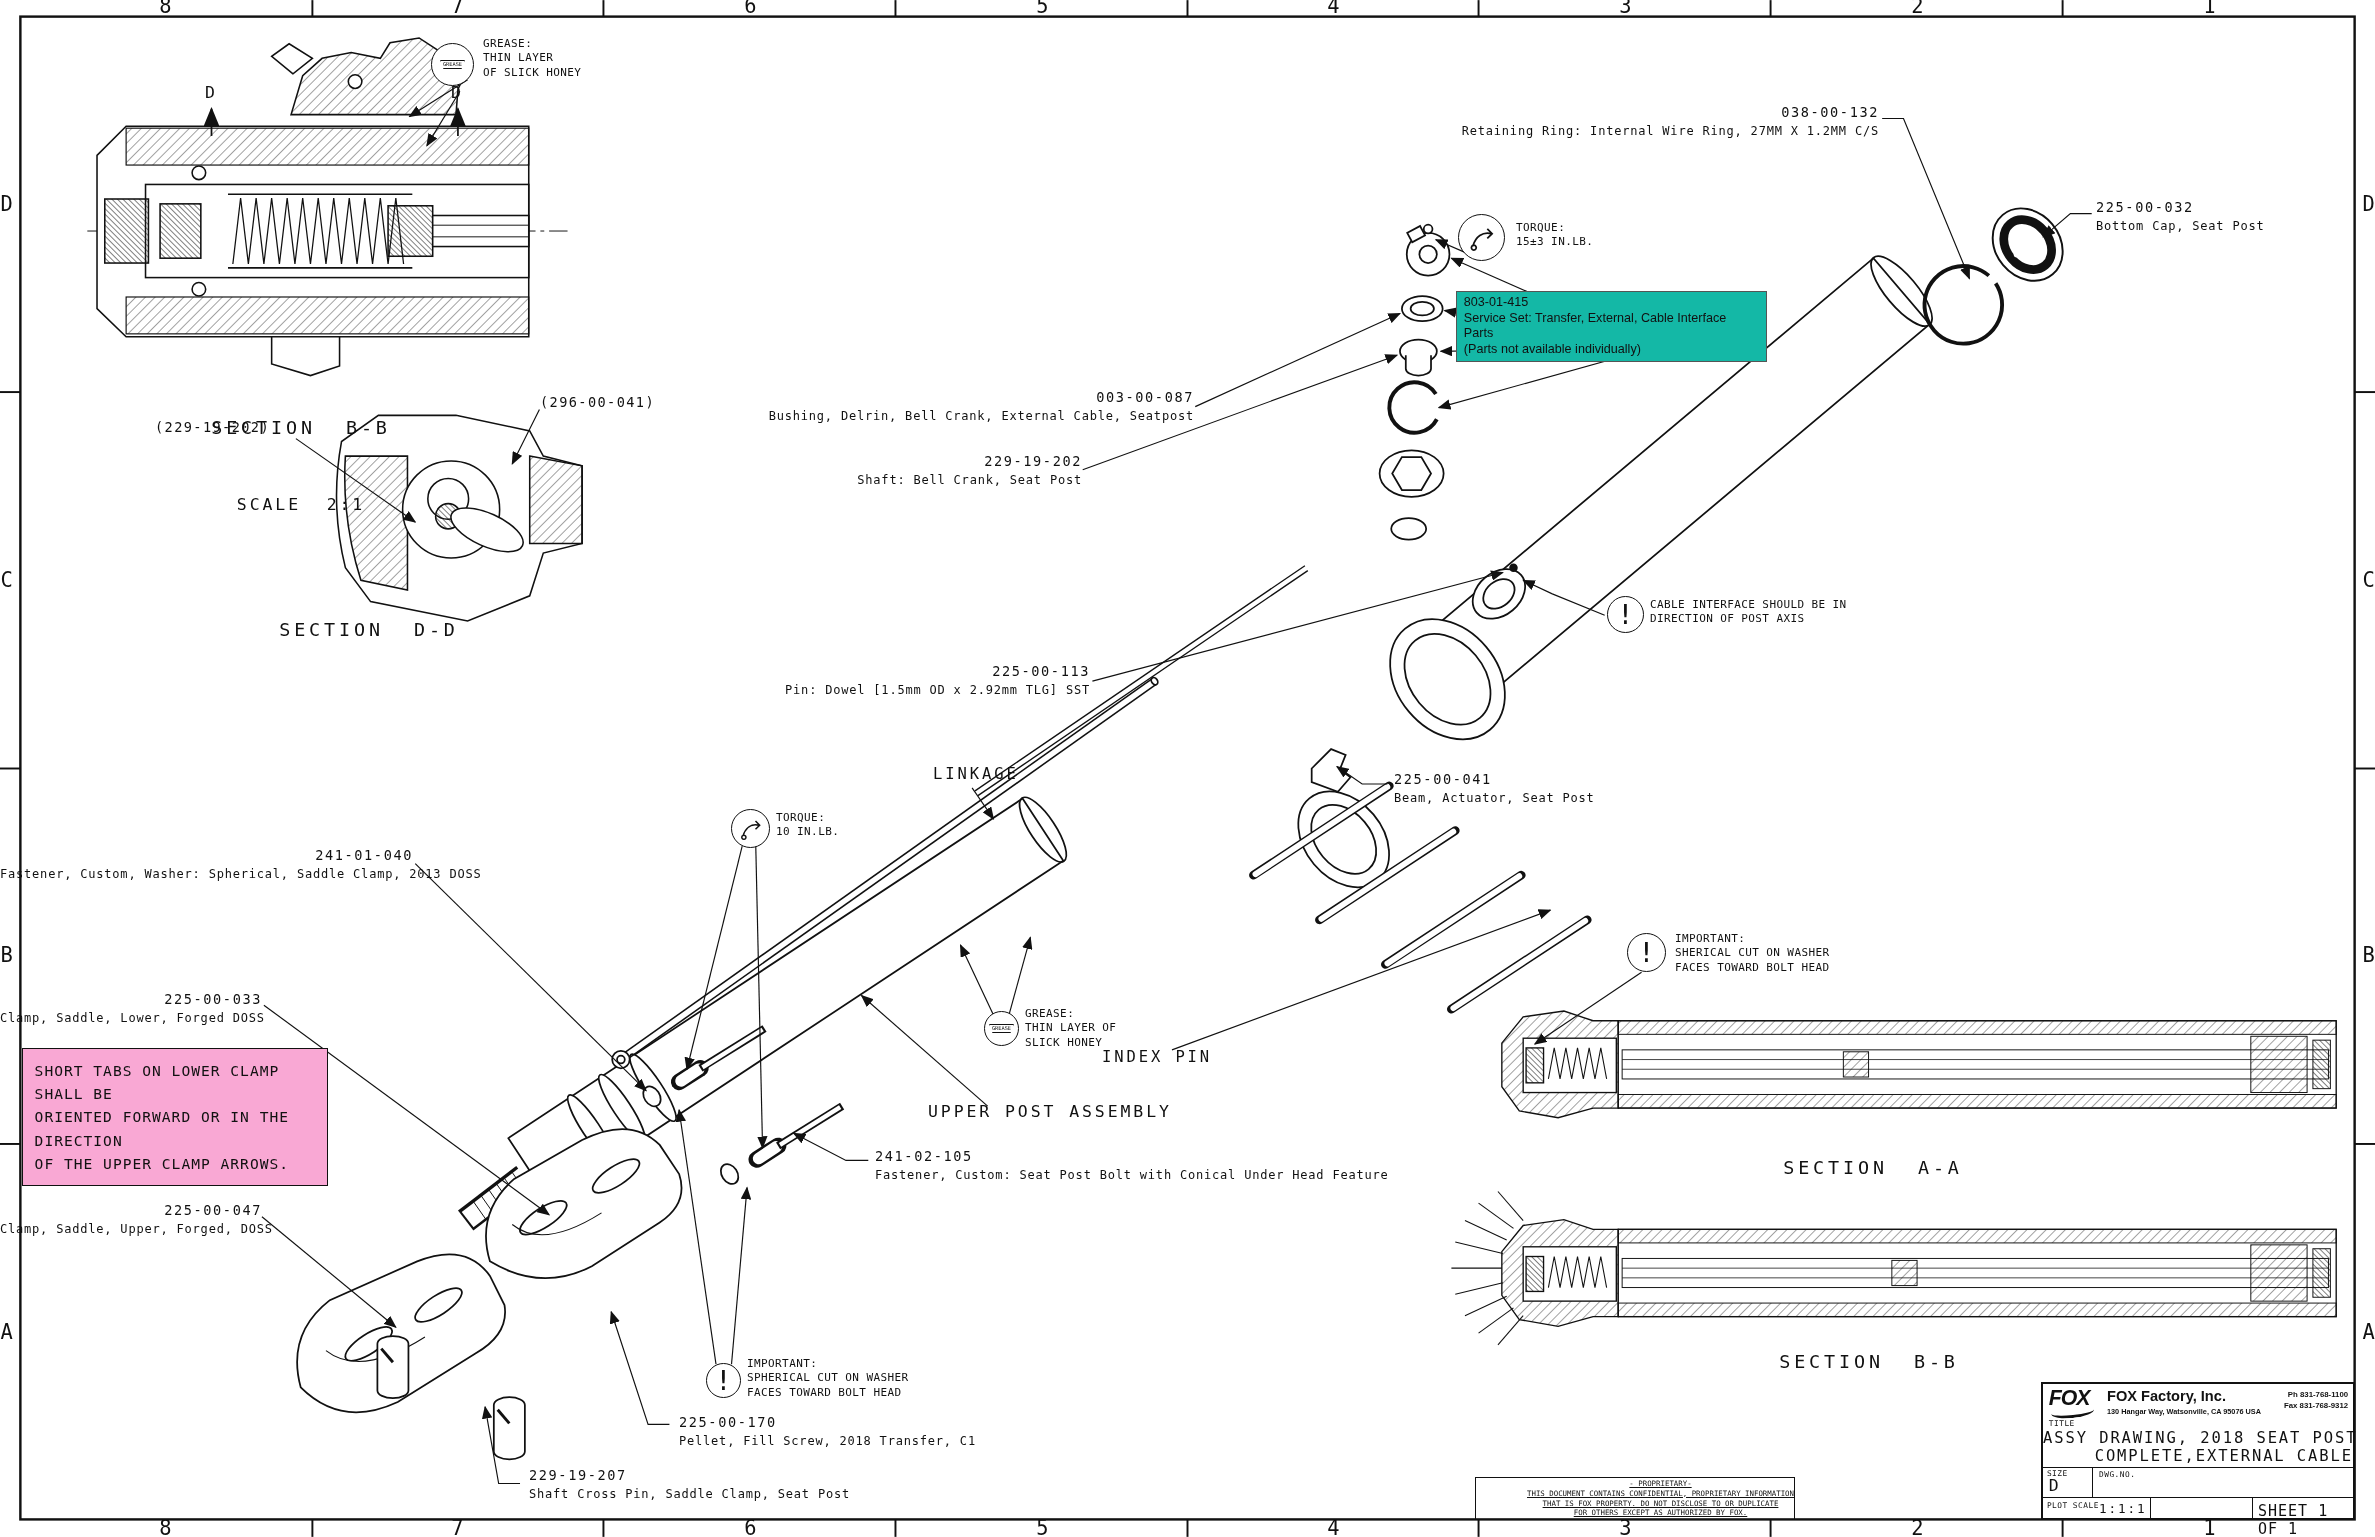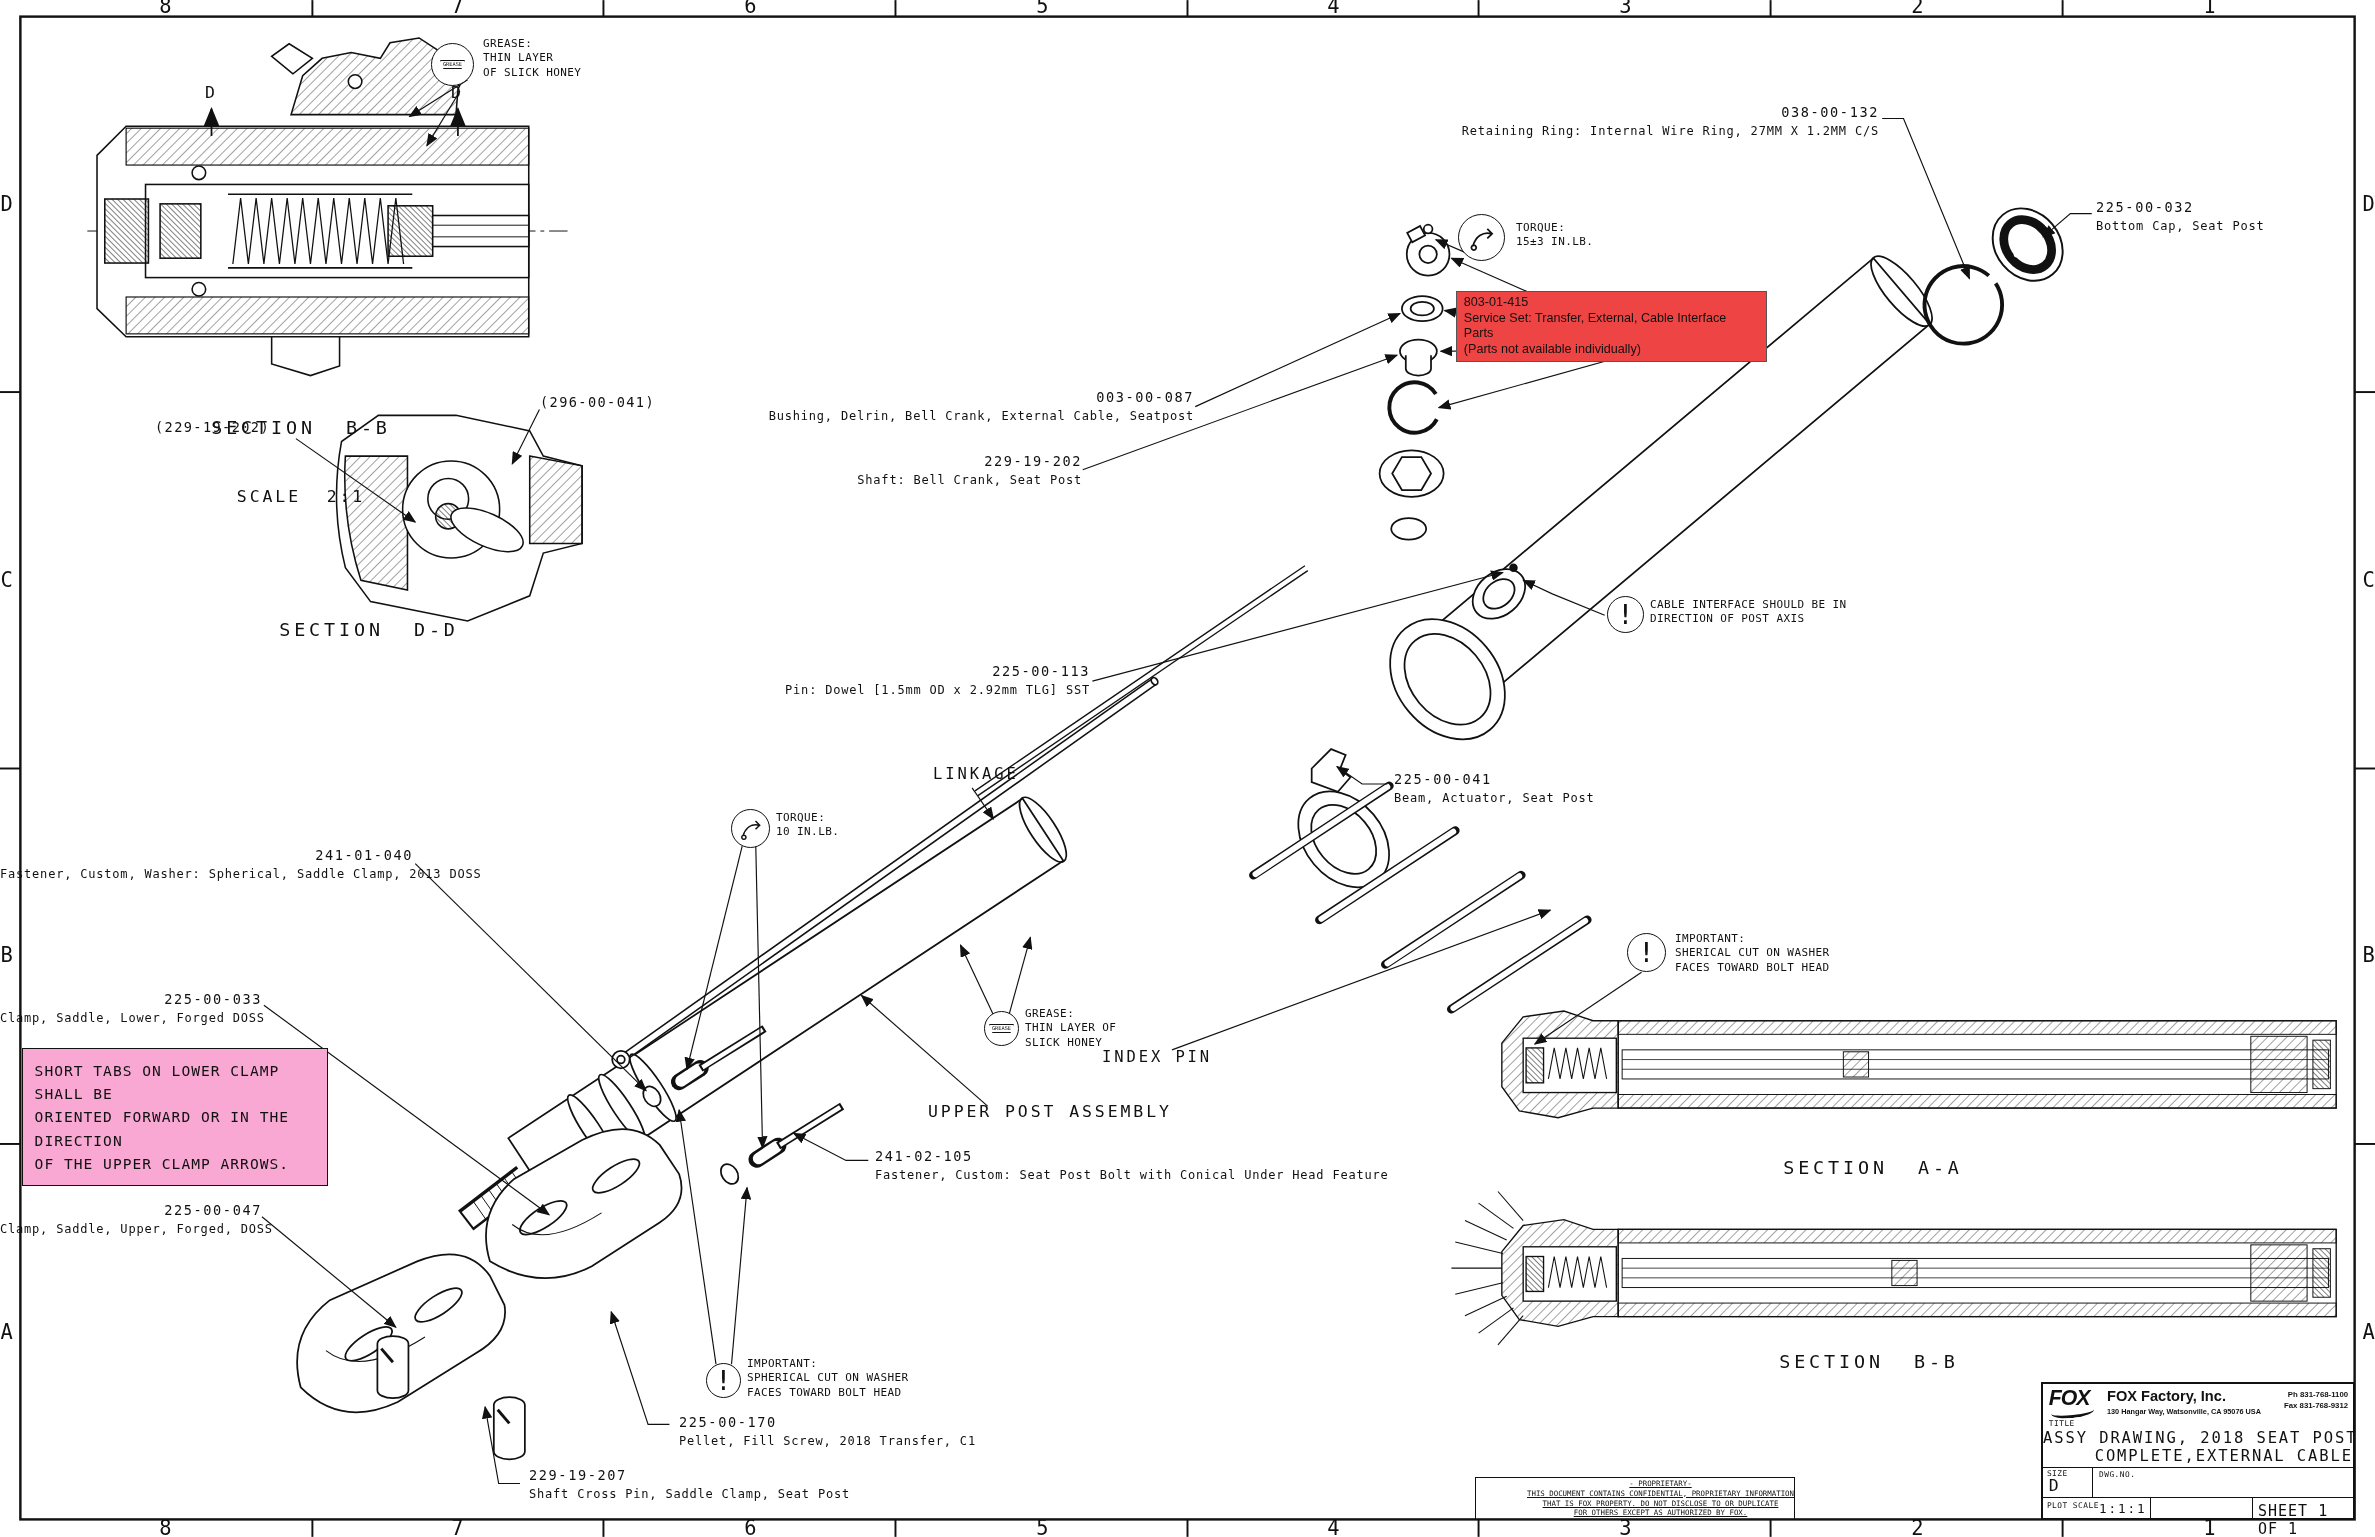--- a/index.html
+++ b/index.html
@@ -15,27 +15,27 @@
   .align-l{text-align:left;}
   
   .note{position:absolute;font-size:11px;line-height:1.3;letter-spacing:0.4px;white-space:pre-line;}
   .circle-icon{position:absolute;border:1.9px solid #111;border-radius:50%;background:#fff;
                display:flex;align-items:center;justify-content:center;box-sizing:border-box;}
   .bang{font-size:21.3px;transform:scaleY(1.25);font-weight:bold;}
   .tub{border:1.5px solid #111;font-size:5.3px;letter-spacing:0;padding:0 1.9px;
        clip-path:polygon(0 0,100% 0,86% 100%,14% 100%);line-height:1.4;}
   
   .section-label{position:absolute;text-align:center;font-size:18.4px;letter-spacing:3.9px;white-space:pre;}
-  .section-sub{font-size:16.5px;letter-spacing:2.9px;margin-top:7px;}
+  .section-sub{font-size:16.5px;letter-spacing:2.9px;margin-top:15px;}
   .ref-label{position:absolute;font-size:13.6px;letter-spacing:1.4px;white-space:nowrap;}
   .plain-label{position:absolute;font-size:15.5px;letter-spacing:2.9px;white-space:nowrap;}
   
   .boxnote{position:absolute;border:1.9px solid #111;background:#f9a8d4;padding:9.7px 11.6px;
            font-size:14.6px;letter-spacing:1px;line-height:1.6;white-space:pre-line;}
-  .svcbox{position:absolute;border:1.5px solid #555;background:#ef4444;padding:2.9px 6.8px;
+  .svcbox{position:absolute;border:1.5px solid #555;background:#14b8a6;padding:2.9px 6.8px;
           font-family:"Liberation Sans",sans-serif;font-size:12.6px;line-height:1.25;}
   
   .zone{position:absolute;font-size:20.4px;text-align:center;}
   
   #titleblock{position:absolute;left:2041px;top:1382px;width:314px;height:138px;
               border:2.4px solid #111;background:#fff;box-sizing:border-box;}
   #titleblock .cell-label{font-size:7.8px;letter-spacing:0.5px;}
   .tb-company{font-family:"Liberation Sans",sans-serif;font-weight:bold;font-size:14.6px;}
   .tb-address{font-family:Liberation Sans, sans-serif;font-weight:bold;font-size:7.3px;}
   .tb-phone{font-family:"Liberation Sans",sans-serif;font-weight:bold;font-size:7.8px;line-height:1.4;text-align:right;}

